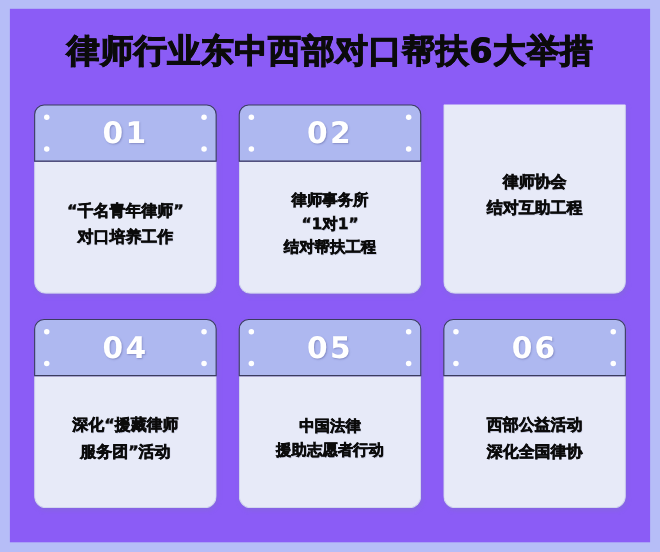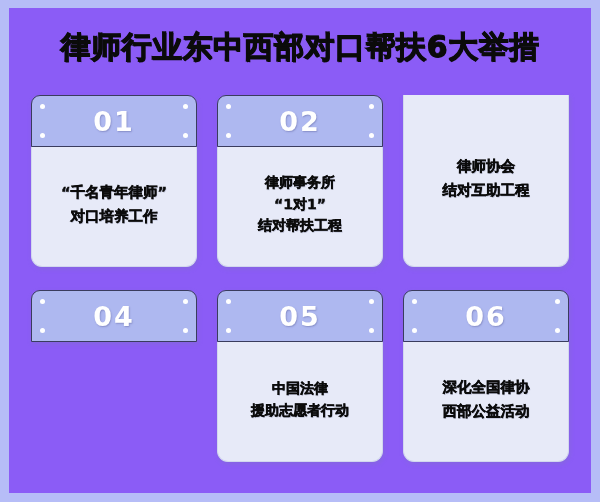--- a/index.html
+++ b/index.html
@@ -187,20 +187,24 @@
           </div>
         </div>
         <div class="card">
           <div class="card-header">
             <span class="dot dot-tl"></span>
             <span class="dot dot-tr"></span>
             <span class="dot dot-bl"></span>
             <span class="dot dot-br"></span>
             <span class="card-number">04</span>
           </div>
+          <div class="card-body lines-2">
+            <div class="card-line">深化“援藏律师</div>
+            <div class="card-line">服务团”活动</div>
+          </div>
         </div>
         <div class="card">
           <div class="card-header">
             <span class="dot dot-tl"></span>
             <span class="dot dot-tr"></span>
             <span class="dot dot-bl"></span>
             <span class="dot dot-br"></span>
             <span class="card-number">05</span>
           </div>
           <div class="card-body lines-3">
@@ -210,20 +214,20 @@
         </div>
         <div class="card">
           <div class="card-header">
             <span class="dot dot-tl"></span>
             <span class="dot dot-tr"></span>
             <span class="dot dot-bl"></span>
             <span class="dot dot-br"></span>
             <span class="card-number">06</span>
           </div>
           <div class="card-body lines-2">
+            <div class="card-line">西部公益活动</div>
             <div class="card-line">深化全国律协</div>
-            <div class="card-line">西部公益活动</div>
           </div>
         </div>
       </div>
 
   </div>
 </div>
 
 </body></html>

